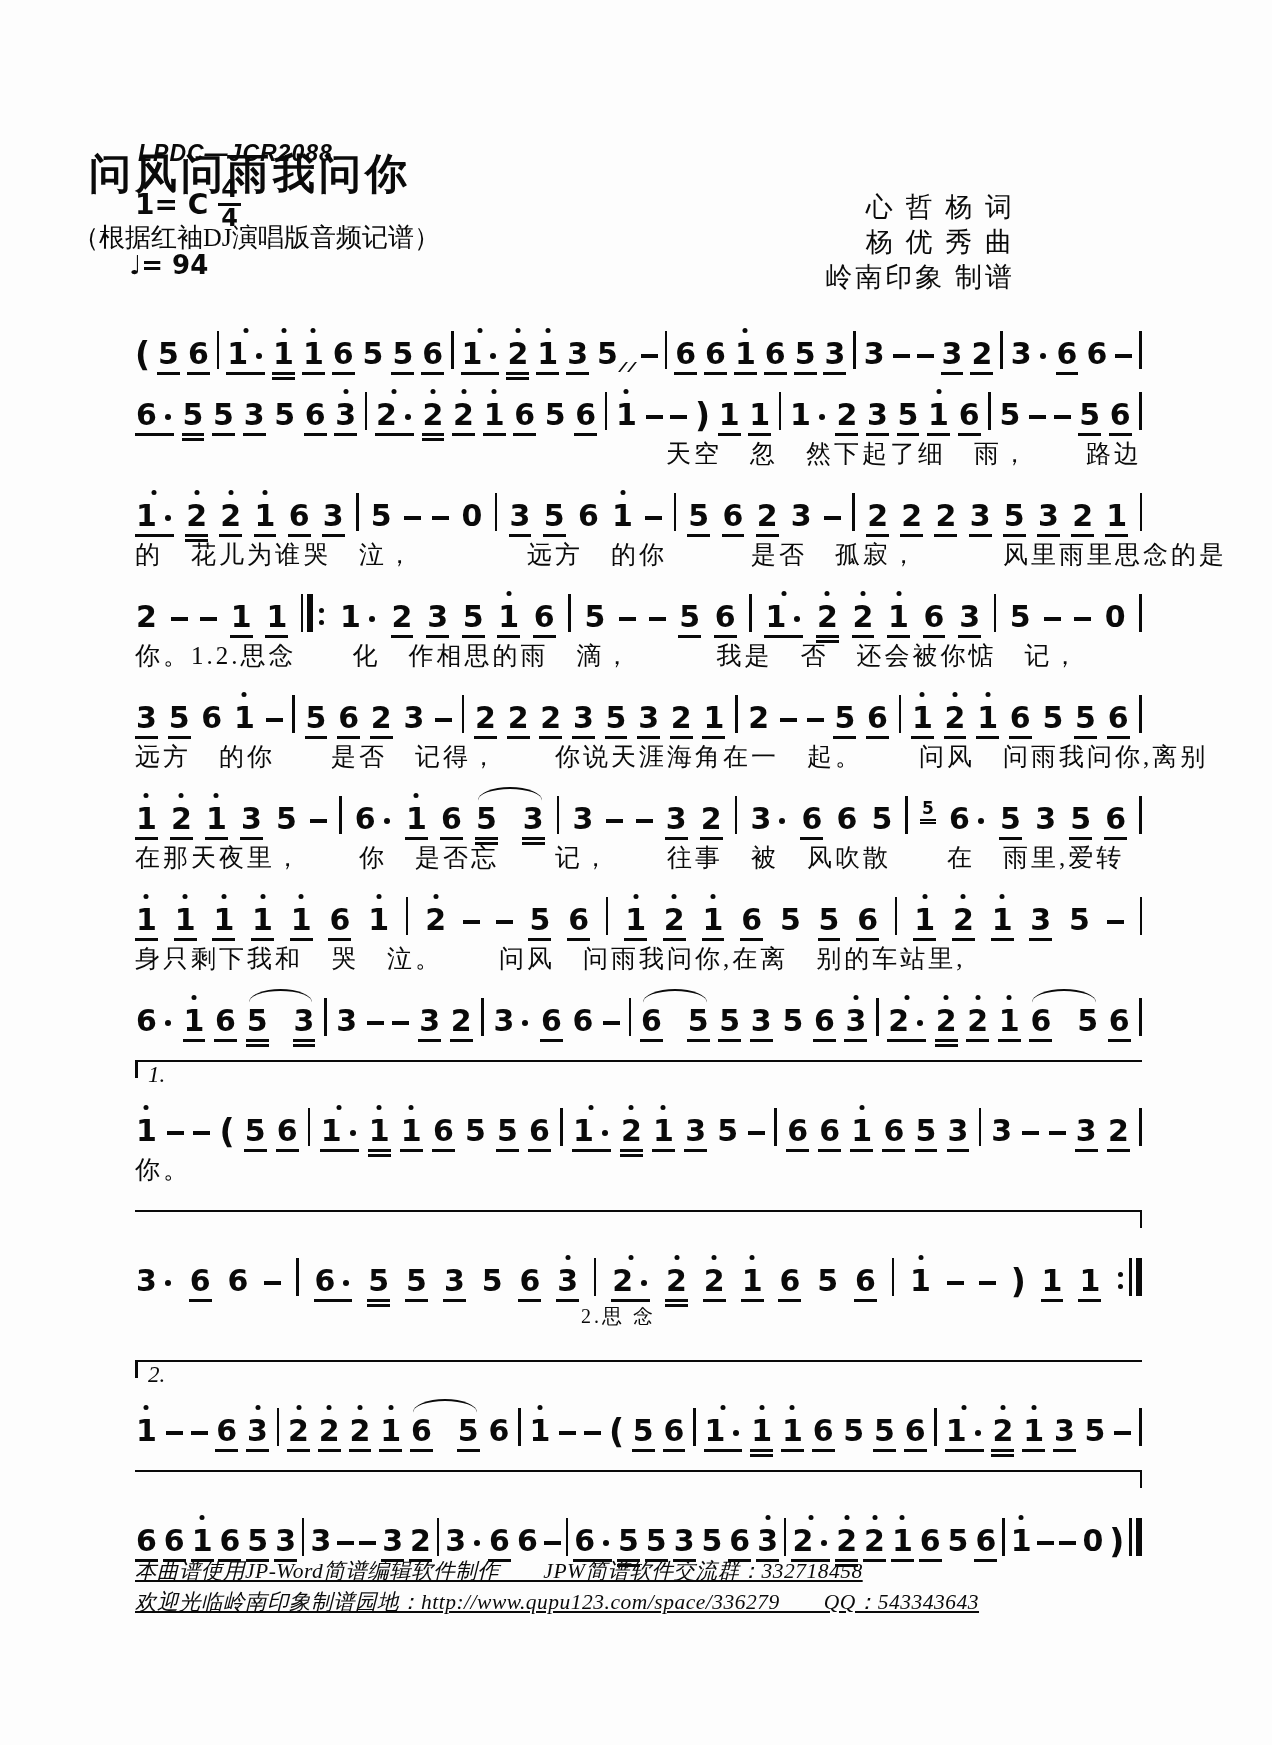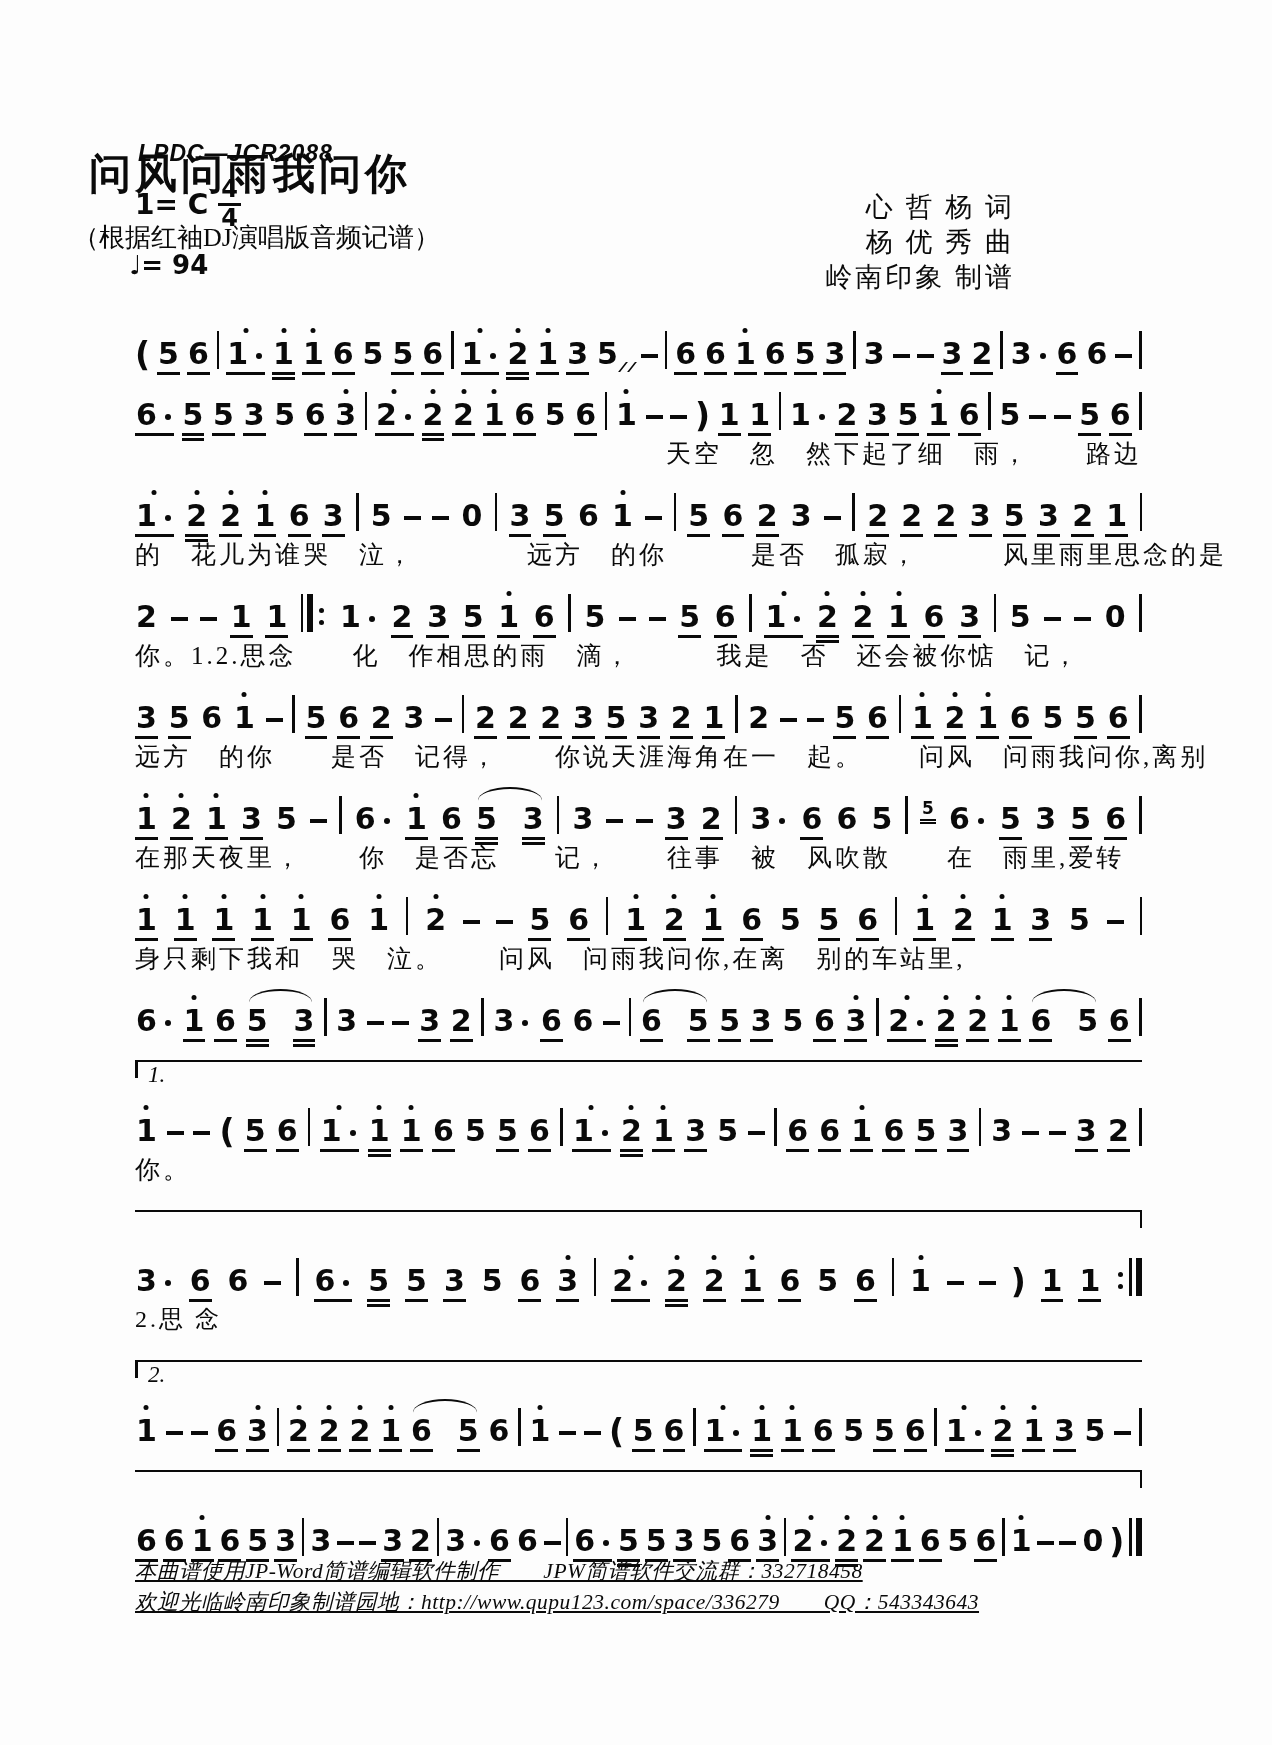--- a/index.html
+++ b/index.html
@@ -51,21 +51,21 @@
   .barline.thick{width:6px;}
   .bargroup{display:inline-flex;align-items:flex-end;gap:4px;}
   .rptdots{display:inline-flex;flex-direction:column;gap:7px;margin:0 2px 7px;}
   .rdot{width:5px;height:5px;border-radius:50%;background:#0a0a0a;}
   .dash{width:17px;height:4px;background:#0a0a0a;margin-bottom:11px;}
   .paren{font-size:33px;font-weight:bold;line-height:1;margin-bottom:-2px;}
   .arc-group{position:relative;display:inline-flex;align-items:flex-end;gap:24px;}
   .arc-line{position:absolute;top:-17px;left:3px;right:3px;height:13px;
             border-top:2.5px solid #0a0a0a;border-radius:50% 50% 0 0 / 90% 90% 0 0;}
   .lyrics{margin-top:7px;height:33px;font-size:25px;letter-spacing:3px;white-space:pre;}
-  .lyrics.right{text-align:left;padding-right:40px;font-size:24px;}
+  .lyrics.right{text-align:center;padding-right:40px;font-size:20px;}
   .volta{position:relative;height:24px;margin-bottom:12px;border-top:2.5px solid #0a0a0a;}
   .volta.left::before{content:"";position:absolute;left:0;top:-1px;width:2.5px;height:17px;background:#0a0a0a;}
   .volta.right::after{content:"";position:absolute;right:0;top:-1px;width:2.5px;height:17px;background:#0a0a0a;}
   .vlabel{position:absolute;left:13px;top:0;font-style:italic;font-size:23px;
           font-family:"Liberation Serif",serif;}
 
   
   .footer{font-style:italic;font-size:21.5px;line-height:31px;letter-spacing:0.5px;text-decoration:underline;}
 </style>
 </head>

